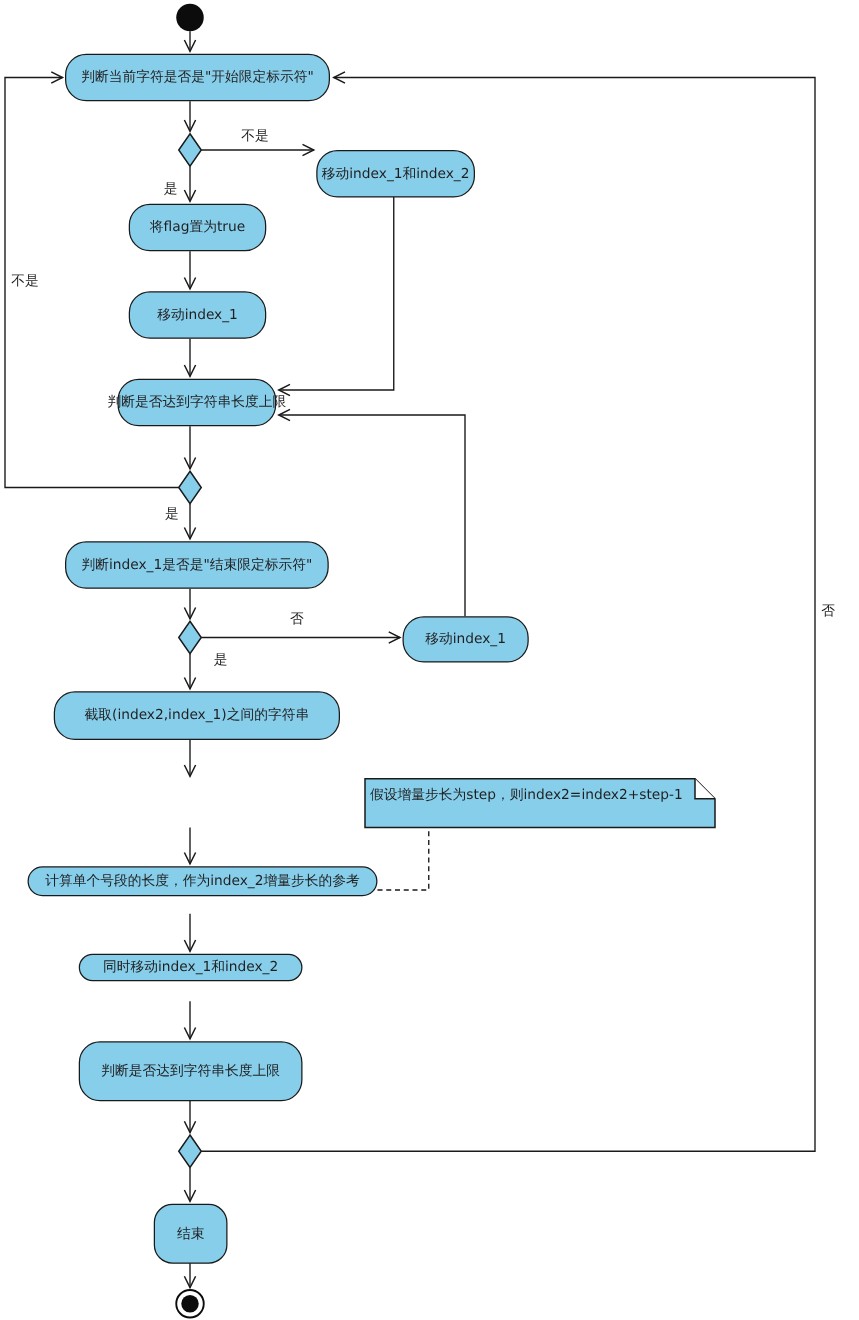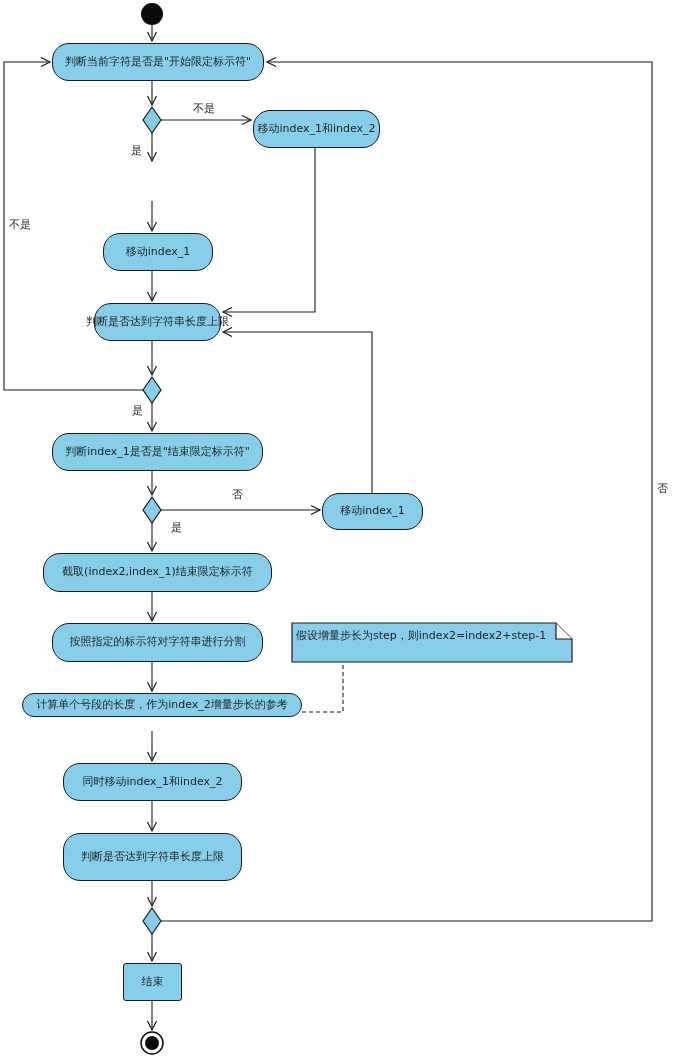--- a/index.html
+++ b/index.html
@@ -110,51 +110,51 @@
 
     <g>
       <path d="M292,623 L556,623 L572,639 L572,662 L292,662 Z" fill="#87CEEB" stroke="#1a1a1a" stroke-width="1.2"></path>
       <path d="M556,623 L556,639 L572,639" fill="#ffffff" stroke="#1a1a1a" stroke-width="1.2"></path>
     </g>
   </svg>
 
   <div class="node" style="left:52px;top:43px;width:212px;height:38px">
     <span>判断当前字符是否是"开始限定标示符"</span>
   </div>
-  <div class="node" style="left:253px;top:110px;width:127px;height:38px">
+  <div class="node" style="left:253px;top:120px;width:127px;height:38px">
     <span>移动index_1和index_2</span>
+  </div>
+  <div class="node" style="left:103px;top:163px;width:110px;height:38px">
+    <span>将flag置为true</span>
   </div>
   <div class="node" style="left:103px;top:233px;width:110px;height:38px">
     <span>移动index_1</span>
   </div>
   <div class="node" style="left:94px;top:303px;width:127px;height:38px">
     <span>判断是否达到字符串长度上限</span>
   </div>
   <div class="node" style="left:52px;top:433px;width:211px;height:38px">
     <span>判断index_1是否是"结束限定标示符"</span>
   </div>
   <div class="node" style="left:322px;top:493px;width:101px;height:37px">
     <span>移动index_1</span>
   </div>
   <div class="node" style="left:43px;top:553px;width:229px;height:39px">
-    <span>截取(index2,index_1)结束限定标示符</span>
-  </div>
-  <div class="node" style="left:52px;top:623px;width:211px;height:39px">
-    <span>按照指定的标示符对字符串进行分割</span>
+    <span>截取(index2,index_1)之间的字符串</span>
   </div>
   <div class="node" style="left:22px;top:693px;width:280px;height:24px">
     <span>计算单个号段的长度，作为index_2增量步长的参考</span>
   </div>
-  <div class="node" style="left:63px;top:763px;width:179px;height:38px">
+  <div class="node" style="left:63px;top:763px;width:179px;height:22px">
     <span>同时移动index_1和index_2</span>
   </div>
   <div class="node" style="left:63px;top:833px;width:179px;height:48px">
     <span>判断是否达到字符串长度上限</span>
   </div>
-  <div class="node" style="left:123px;top:963px;width:59px;height:38px;border-radius:3px">
+  <div class="node" style="left:123px;top:963px;width:59px;height:48px;border-radius:15px">
     <span>结束</span>
   </div>
 
   <div class="note-text" style="left:296px;top:628px">假设增量步长为step，则index2=index2+step-1</div>
 
   <div class="edge-label" style="left:193px;top:101px">不是</div>
   <div class="edge-label" style="left:131px;top:143px">是</div>
   <div class="edge-label" style="left:9px;top:217px">不是</div>
   <div class="edge-label" style="left:132px;top:403px">是</div>
   <div class="edge-label" style="left:232px;top:487px">否</div>

